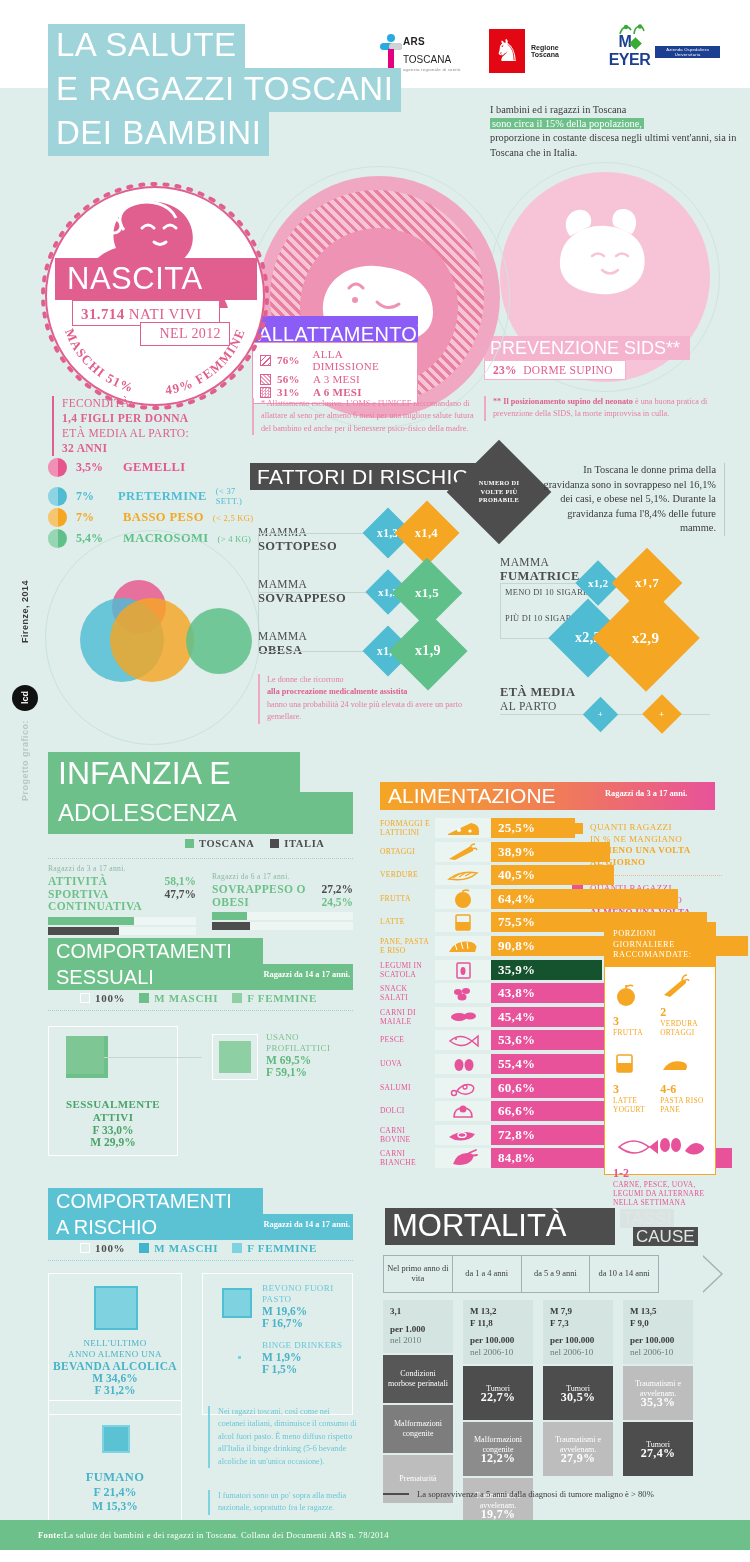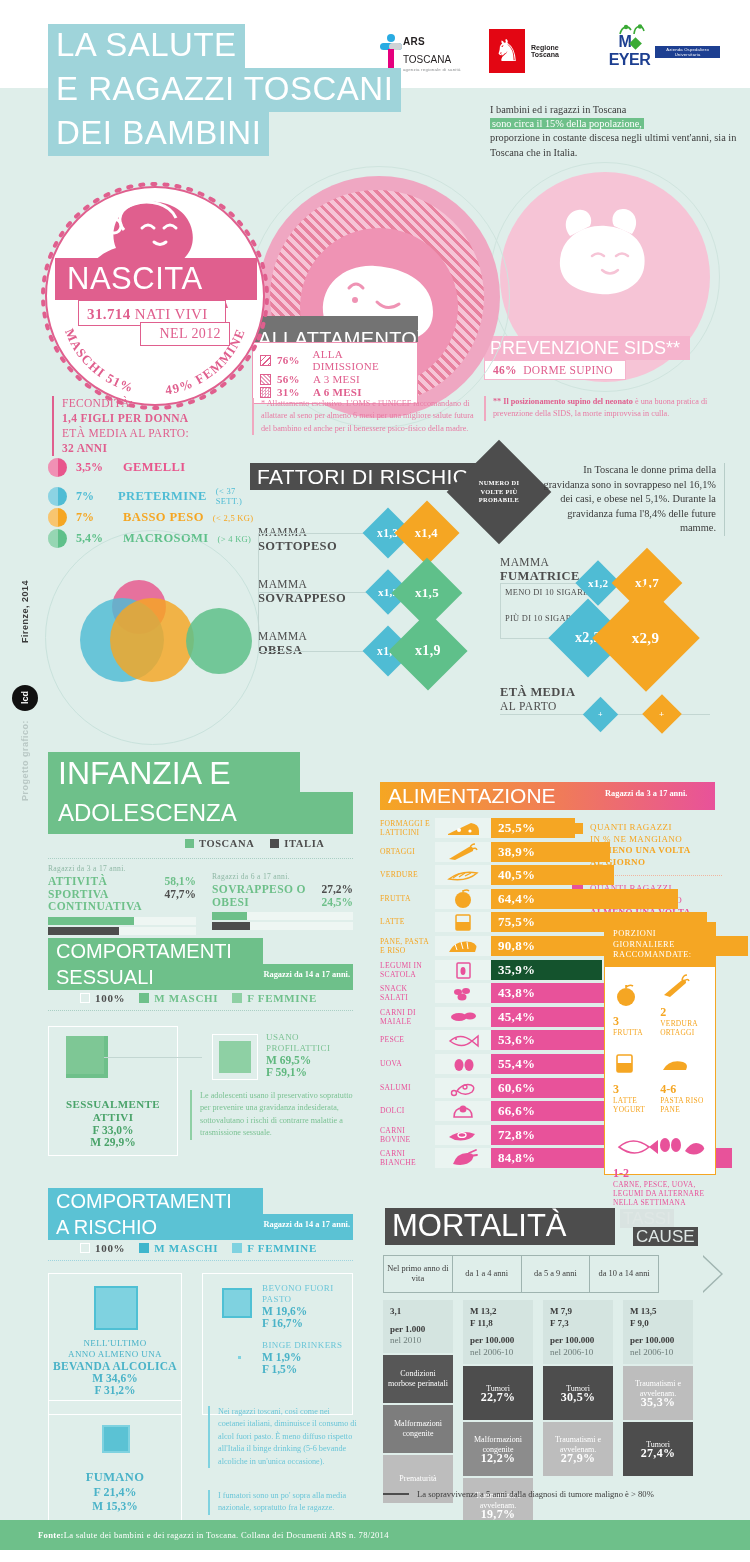--- a/index.html
+++ b/index.html
@@ -46,21 +46,21 @@
     font-family:"Liberation Serif", serif; font-size:10.3px; line-height:14.2px; color:#3b3b3b; }
   .hl { background:#6ec08a; color:#fff; padding:0 2px; }
 
   
   .nascita-circle { position:absolute; left:45px; top:186px; width:220px; height:220px;
      border-radius:50%; background:#fff; border:2px solid #e05f8e; overflow:hidden; }
   .baby1 { position:absolute; left:72px; top:190px; width:170px; height:120px; }
   .dots-arc { position:absolute; left:40px; top:181px; width:230px; height:230px; }
   .nascita-band { position:absolute; left:55px; top:258px; width:202px; height:42px; background:#e05f8e;
      color:#fff; font-family:"Liberation Sans", sans-serif; font-weight:300; font-size:31px; line-height:42px; padding-left:12px; letter-spacing:.5px; }
-  .nascita-box { position:absolute; left:78px; top:300px; width:148px; background:#fff; border:1.5px solid #e05f8e;
+  .nascita-box { position:absolute; left:72px; top:300px; width:148px; background:#fff; border:1.5px solid #e05f8e;
      padding:5px 8px 2px 8px; font-family:"Liberation Serif", serif; color:#e05f8e; font-size:15px; letter-spacing:.4px; }
   .nascita-box b { font-weight:bold; }
   .nascita-box2 { position:absolute; left:140px; top:322px; width:90px; background:#fff; border:1.5px solid #e05f8e;
      padding:3px 8px; font-family:"Liberation Serif", serif; color:#e05f8e; font-size:14px; text-align:right; letter-spacing:.4px; }
   .curve-txt { position:absolute; left:40px; top:181px; width:230px; height:230px; }
 
   .fecond { position:absolute; left:52px; top:396px; width:200px; border-left:2px solid #e05f8e; padding-left:8px;
      font-family:"Liberation Serif", serif; color:#e05f8e; font-size:11.5px; line-height:15px; letter-spacing:.3px; }
   .fecond b { font-weight:bold; }
 
@@ -86,22 +86,22 @@
   .sb-prog { color:#b9c8c5; left:12px; top:140px; }
 
   
   .big-pink-circle { position:absolute; left:258px; top:176px; width:242px; height:242px; border-radius:50%;
      background:#efa7c2; overflow:hidden; }
   .hatch-circle { position:absolute; left:270px; top:190px; width:214px; height:214px; border-radius:50%;
      background:repeating-linear-gradient(45deg, #e8819f 0 3px, #f6c4d6 3px 7px); }
   .hatch-circle2 { position:absolute; left:300px; top:228px; width:158px; height:158px; border-radius:50%; background:#ef93b4; }
   .outer-thin1 { position:absolute; left:248px; top:166px; width:262px; height:262px; border-radius:50%; border:1px solid #cfe4de; }
   .baby2 { position:absolute; left:315px; top:250px; width:130px; height:95px; }
-  .allat-band { position:absolute; left:252px; top:316px; width:166px; height:26px; background:#737373; color:#fff;
-     font-family:"Liberation Sans", sans-serif; font-weight:300; font-size:20px; line-height:36px; padding-left:6px; letter-spacing:.3px; }
+  .allat-band { position:absolute; left:252px; top:316px; width:166px; height:26px; background:#8b5cf6; color:#fff;
+     font-family:"Liberation Sans", sans-serif; font-weight:300; font-size:20px; line-height:26px; padding-left:6px; letter-spacing:.3px; }
   .allat-box { position:absolute; left:252px; top:342px; width:166px; background:#fff; border:1.5px solid #ef93b4; padding:4px 7px; }
   .ab-row { display:flex; align-items:center; gap:6px; font-family:"Liberation Serif", serif; color:#e05f8e; font-size:11px; letter-spacing:.3px; margin:1px 0; }
   .ab-sw { width:11px; height:11px; border:1px solid #e05f8e; flex:0 0 auto; }
   .ab-pct { font-weight:bold; width:30px; }
   .note-pink { position:absolute; border-left:2px solid #f0a8c0; padding-left:7px;
      font-family:"Liberation Serif", serif; color:#e87ca4; font-size:8.2px; line-height:12.4px; }
   .note-pink b { color:#e05f8e; }
 
   
   .sids-circle { position:absolute; left:500px; top:172px; width:210px; height:210px; border-radius:50%; background:#f6c4d6; }
@@ -271,21 +271,21 @@
   <svg class="baby3" viewBox="0 0 130 110">
     <path d="M20 70 C18 45,40 28,66 30 C92 32,108 48,104 72 C101 90,80 100,60 98 C38 96,22 88,20 70Z" fill="#fff"></path>
     <path d="M30 40 C22 30,26 16,38 14 C48 12,54 22,50 30" fill="#fff"></path>
     <path d="M92 38 C100 28,96 14,84 13 C74 12,70 22,74 30" fill="#fff"></path>
     <path d="M52 60 q6 -5 12 0" stroke="#f6c4d6" stroke-width="2.4" fill="none" stroke-linecap="round"></path>
     <path d="M76 60 q6 -5 12 0" stroke="#f6c4d6" stroke-width="2.4" fill="none" stroke-linecap="round"></path>
     <path d="M62 74 q8 7 16 0" stroke="#f6c4d6" stroke-width="2.4" fill="none" stroke-linecap="round"></path>
   </svg>
   <div class="sids-band">PREVENZIONE SIDS**</div>
   <div class="sids-box">
-    <b>46%</b>&nbsp;&nbsp;<span>DORME SUPINO</span>
+    <b>23%</b>&nbsp;&nbsp;<span>DORME SUPINO</span>
   </div>
   <div class="note-pink" style="left:484px; top:396px; width:235px;">
     <b>** Il posizionamento supino del neonato</b>
     <span>è una buona pratica di prevenzione della SIDS, la morte improvvisa in culla.</span>
   </div>
 
   <div class="outer-thin1"></div>
   <div class="big-pink-circle"></div>
   <div class="hatch-circle"></div>
   <div class="hatch-circle2"></div>
@@ -470,20 +470,25 @@
     <span>AL PARTO</span>
   </div>
   <div class="conn" style="left:500px; top:714px; width:210px;"></div>
   <div class="dia" style="left:588px; top:702px; width:25px; height:25px; background:#4fbcd4">
       <span style="font-size:8px">+</span>
     </div>
   <div class="dia" style="left:648px; top:700px; width:28px; height:28px; background:#f5a623">
       <span style="font-size:9px">+</span>
     </div>
 
+  <div class="note-pink" style="left:258px; top:674px; width:230px;">
+    <span>Le donne che ricorrono</span><br>
+    <b>alla procreazione medicalmente assistita</b><br>
+    <span>hanno una probabilità 24 volte più elevata di avere un parto gemellare.</span>
+  </div>
 
   <div class="inf-band1"></div>
   <div class="inf-band2"></div>
   <div class="inf-t1">INFANZIA E</div>
   <div class="inf-t2">ADOLESCENZA</div>
   <div class="inf-legend">
     <span class="il-item">
       <i class="il-sw" style="background:#6ec08a"></i>
       <b style="color:#4d4d4d">TOSCANA</b>
     </span>
@@ -563,22 +568,20 @@
     <div style="font-weight:bold; font-size:11.5px;">M 29,9%</div>
   </div>
 
   <div class="sq-outline" style="left:212px; top:1034px; width:46px; height:46px;"></div>
   <div style="position:absolute; left:219px; top:1041px; width:32px; height:32px; background:#8ed0a4;"></div>
   <div class="vtxt" style="left:266px; top:1032px; width:92px; color:#7bc293;">
     <div style="font-size:9px; line-height:11px; letter-spacing:.4px;">USANO PROFILATTICI</div>
     <div style="font-weight:bold; font-size:11.5px; color:#5fb87e;">M 69,5%</div>
     <div style="font-weight:bold; font-size:11.5px; color:#5fb87e;">F 59,1%</div>
   </div>
-  <div style="position:absolute; left:190px; top:1090px; width:165px; border-left:2px solid #8ed0a4; padding-left:8px;
-       font-family:'Liberation Serif',serif; color:#7bc293; font-size:8.2px; line-height:12.4px;">Le adolescenti usano il preservativo sopratutto per prevenire una gravidanza indesiderata, sottovalutano i rischi di contrarre malattie a trasmissione sessuale.</div>
 
   <div class="al-band"></div>
   <div class="al-t">ALIMENTAZIONE</div>
   <div class="al-age">Ragazzi da 3 a 17 anni.</div>
 
   <div class="al-legend">
     <div class="alg-item">
       <i class="alg-sw" style="background:#f5a623"></i>
       <div style="color:#f5a623;">
         <span>QUANTI RAGAZZI</span><br>

